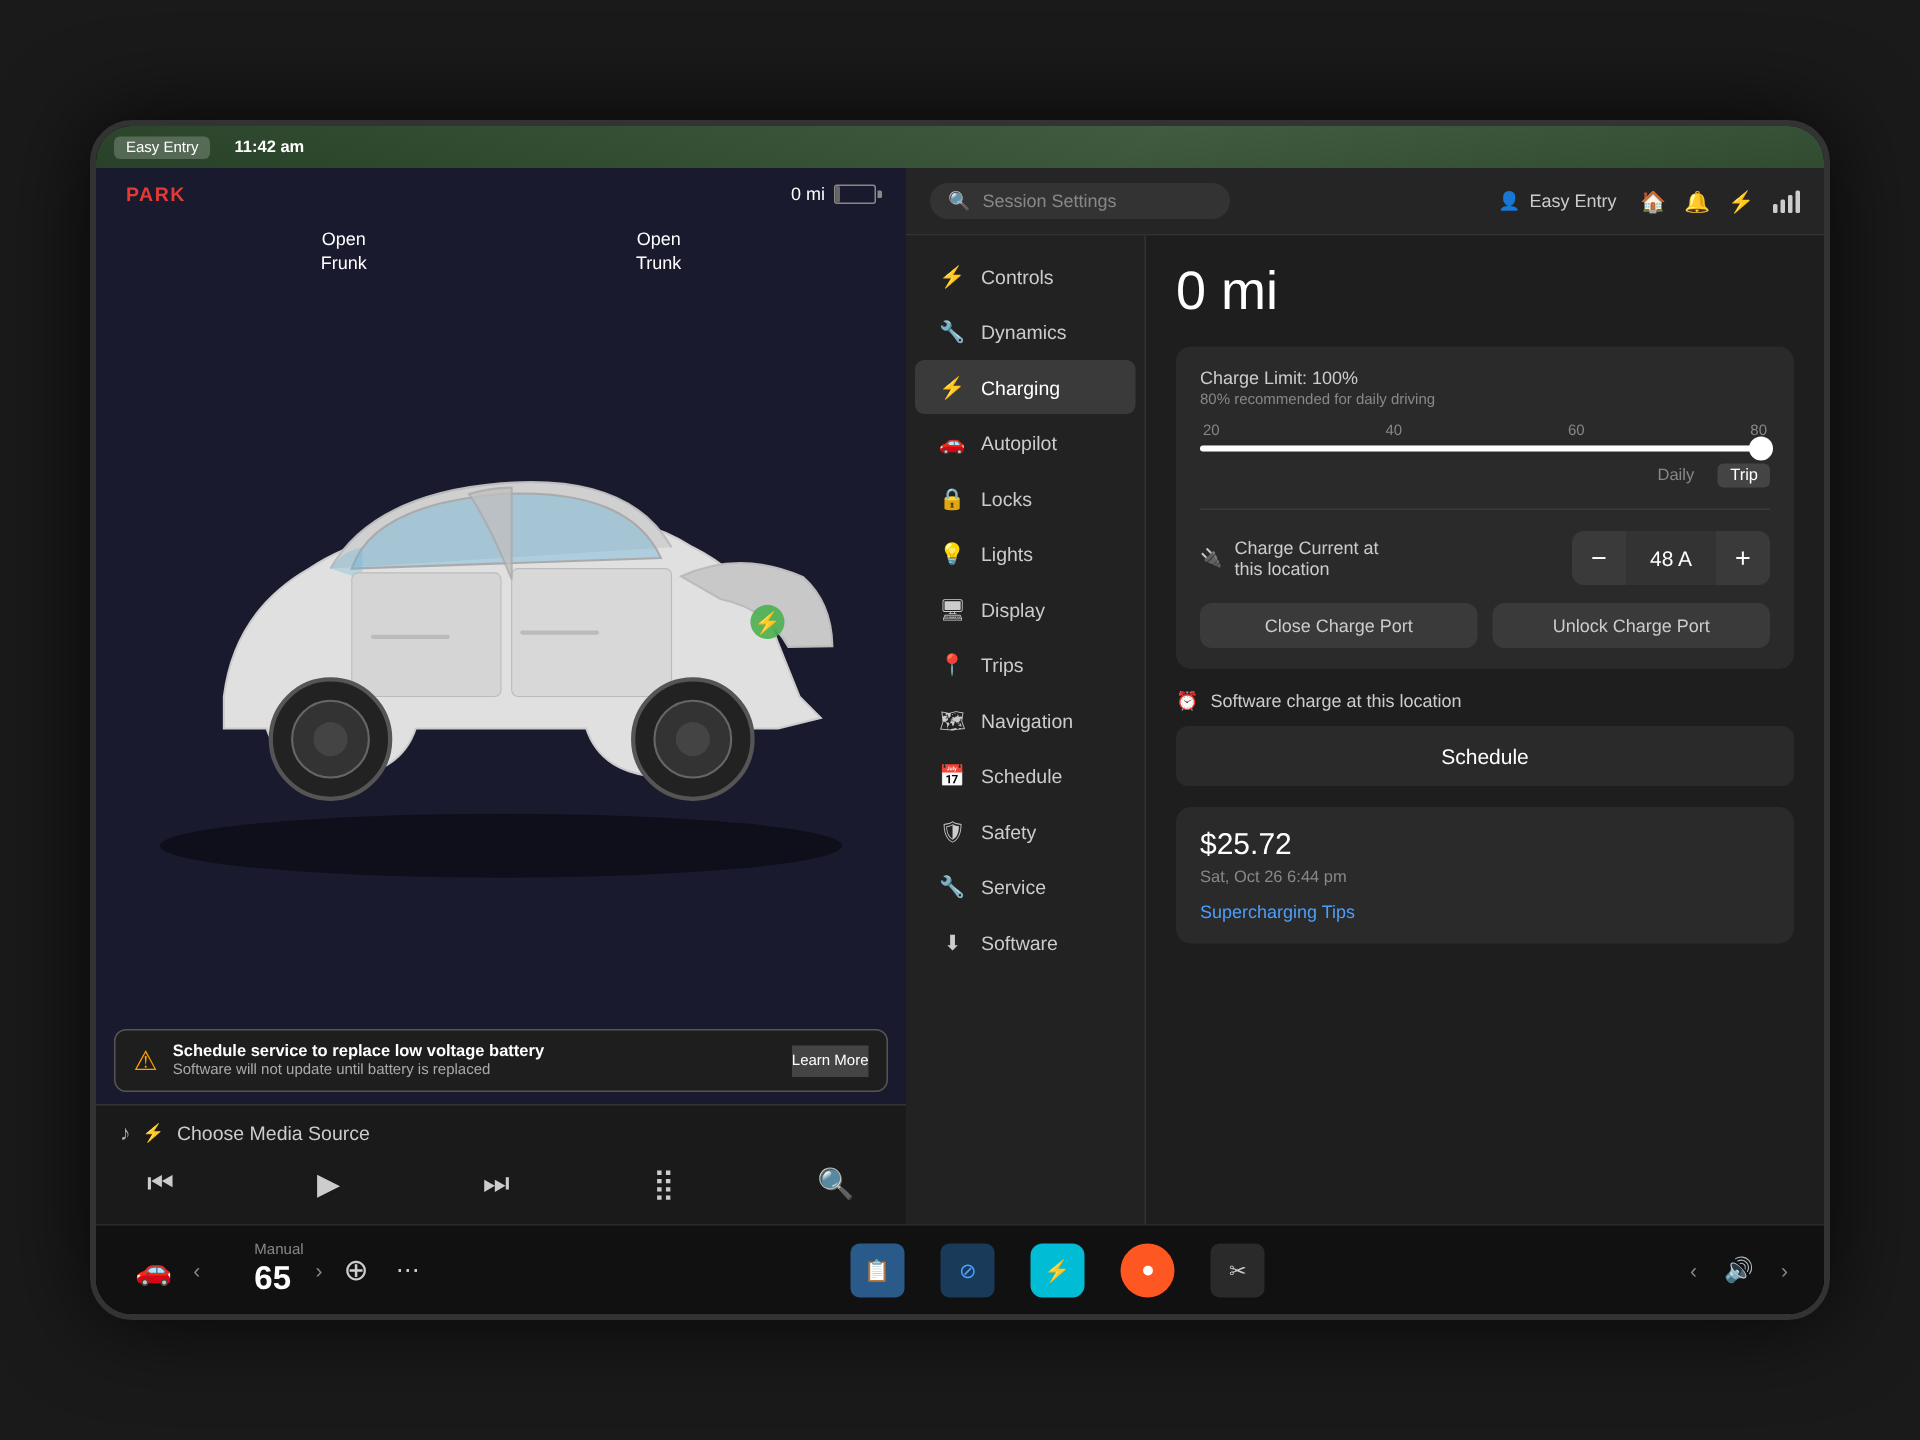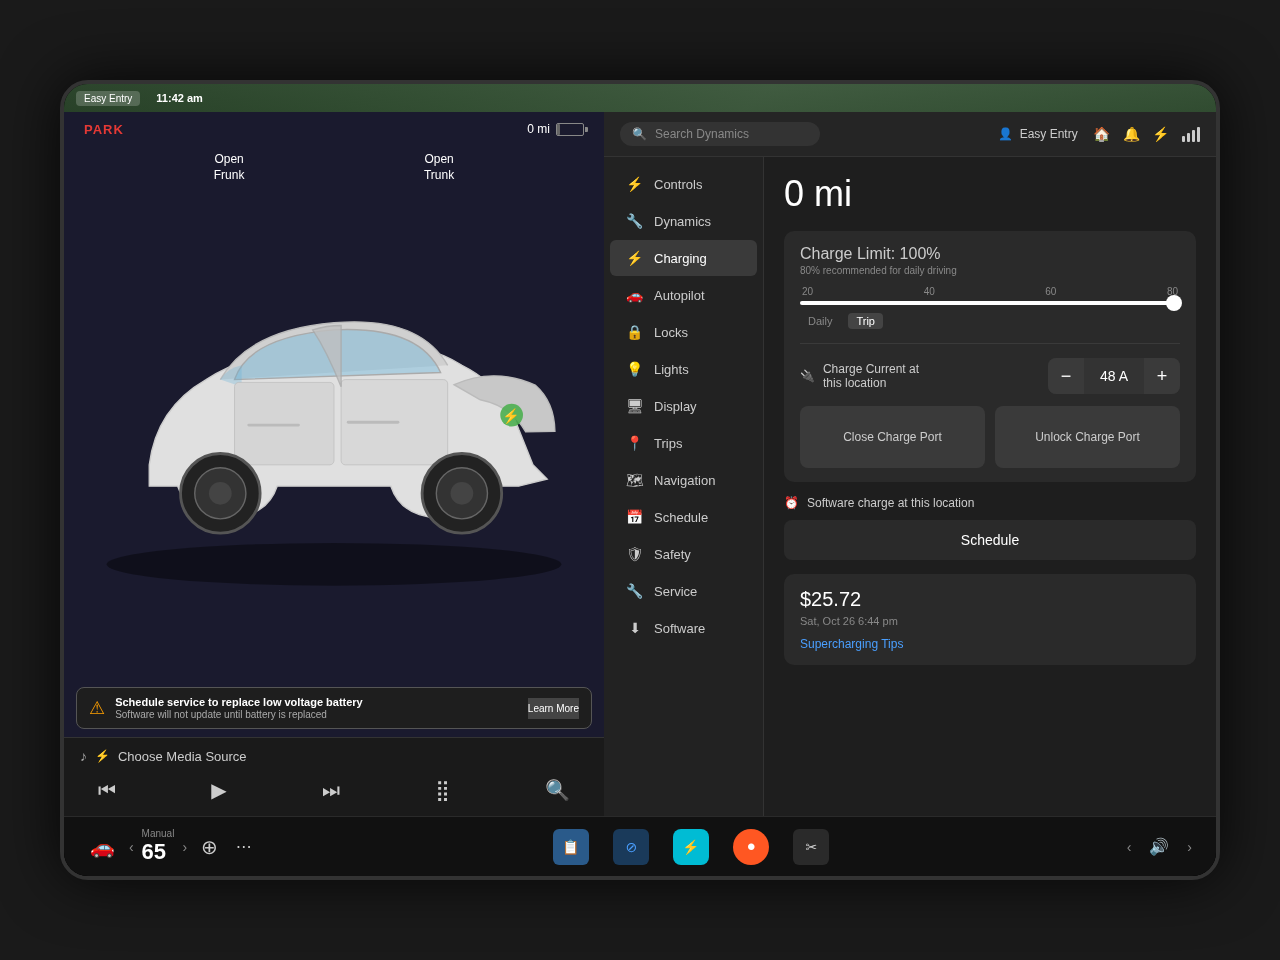--- a/index.html
+++ b/index.html
@@ -386,21 +386,21 @@
 
     .charge-card {
       background: #2a2a2a;
       border-radius: 10px;
       padding: 14px 16px;
       margin-bottom: 14px;
     }
 
     .charge-limit-label {
       color: #ccc;
-      font-size: 16px;
+      font-size: 12px;
       margin-bottom: 2px;
     }
 
     .charge-limit-sub {
       color: #888;
       font-size: 10px;
       margin-bottom: 10px;
     }
 
     .slider-container {
@@ -438,21 +438,21 @@
       border-radius: 50%;
       position: absolute;
       right: -2px;
       top: -6px;
     }
 
     .daily-trip-tabs {
       display: flex;
       gap: 8px;
       margin-top: 8px;
-      justify-content: flex-start;
+      justify-content: flex-end;
     }
 
     .dt-tab {
       color: #888;
       font-size: 11px;
       padding: 2px 8px;
       border-radius: 4px;
       cursor: pointer;
     }
 
@@ -512,21 +512,21 @@
       gap: 10px;
       margin-top: 12px;
     }
 
     .charge-port-btn {
       flex: 1;
       background: #3a3a3a;
       border: none;
       color: #ccc;
       font-size: 12px;
-      padding: 24px;
+      padding: 8px;
       border-radius: 8px;
       cursor: pointer;
     }
 
     .schedule-section {
       margin-bottom: 14px;
     }
 
     .schedule-label {
       display: flex;
@@ -612,20 +612,21 @@
       border: none;
       cursor: pointer;
       padding: 6px;
     }
 
     .gear-control {
       display: flex;
       align-items: center;
       gap: 4px;
       color: #fff;
+      margin-left: 28px;
     }
 
     .gear-label {
       color: #888;
       font-size: 10px;
       text-align: center;
     }
 
     .gear-number {
       font-size: 22px;
@@ -825,21 +826,21 @@
             <button class="media-btn">🔍</button>
           </div>
         </div>
       </div>
 
       <div class="right-panel">
 
         <div class="settings-header">
           <div class="search-bar">
             <span class="search-icon-small">🔍</span>
-            <span class="search-placeholder">Search Dynamics</span>
+            <span class="search-placeholder">Session Settings</span>
           </div>
           <div class="header-right">
             <div class="easy-entry-btn">
               <span>👤</span>
               <span>Easy Entry</span>
             </div>
             <div class="header-icons">
               <span>🏠</span>
               <span>🔔</span>
               <span>⚡</span>

